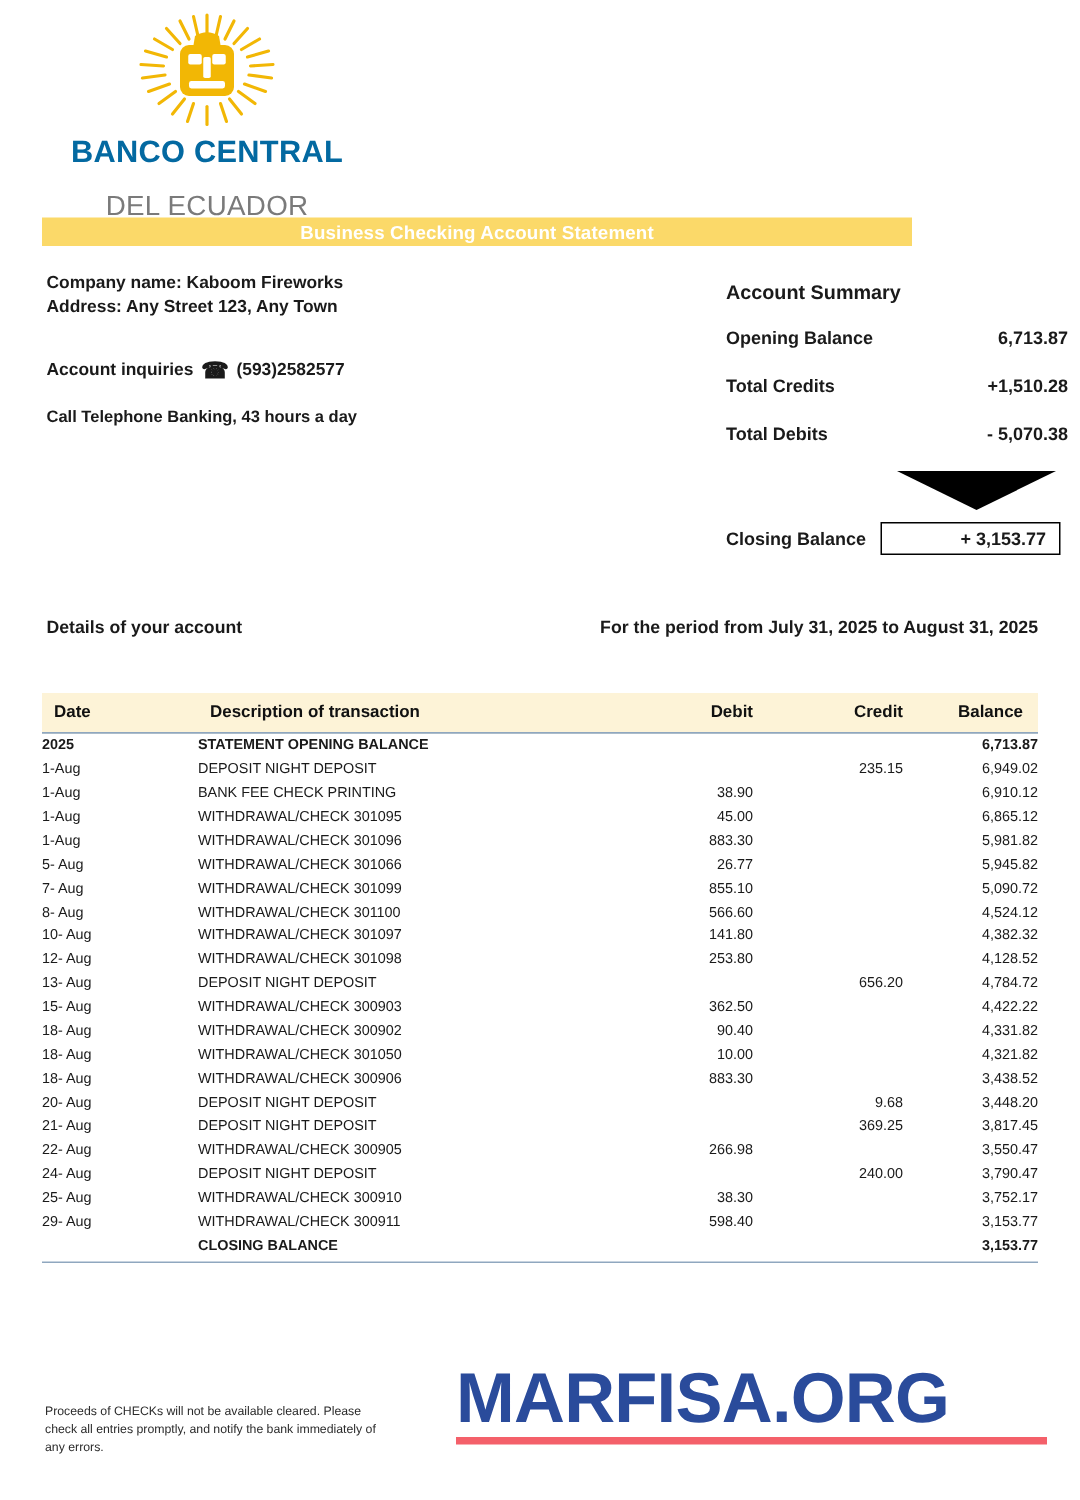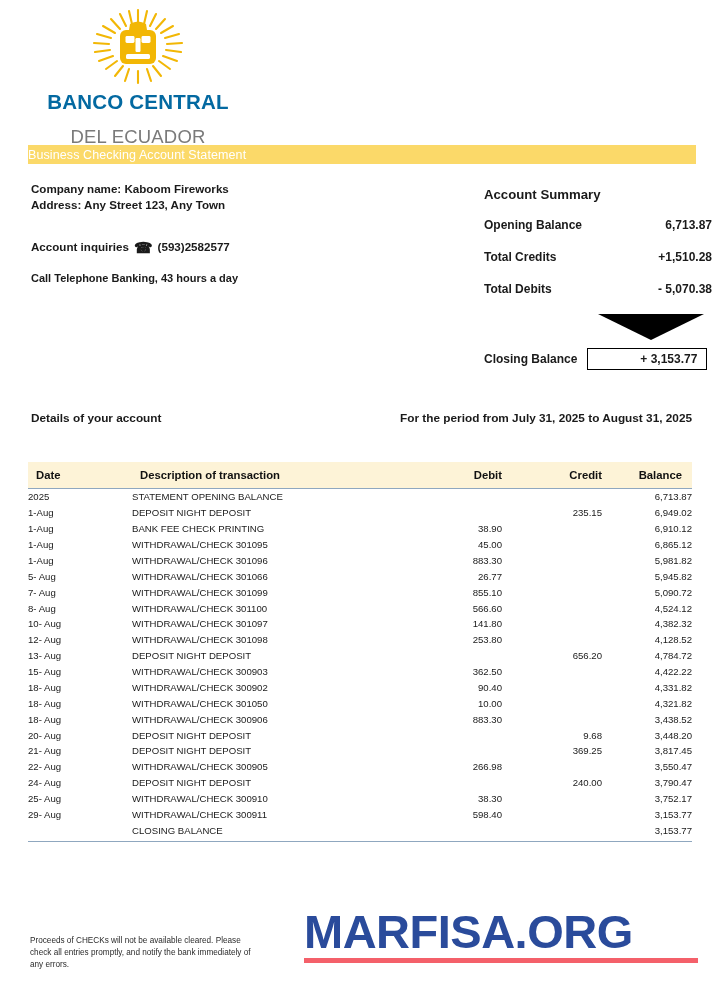--- a/index.html
+++ b/index.html
@@ -59,28 +59,29 @@
   .flag-bar i { display: block; height: 100%; }
   .flag-y { width: 52%; background: #f6c324; }
   .flag-b { width: 24%; background: #1f5bb5; }
   .flag-r { width: 24%; background: #e2322c; }
 
   
   .banner {
     position: absolute;
     left: 28px;
     top: 145px;
-    width: 668px;
+    width: 580px;
     height: 19px;
     background: #fbd969;
     color: #ffffff;
     font-size: 12.5px;
-    font-weight: normal;
+    font-weight: bold;
     display: flex;
     align-items: center;
+    justify-content: center;
     letter-spacing: 0.1px;
   }
 
   
   .info-left {
     position: absolute;
     left: 31px;
     top: 181px;
     width: 330px;
     font-size: 11.6px;
@@ -210,21 +211,21 @@
     padding: 2.45px 0;
     vertical-align: baseline;
     white-space: nowrap;
   }
   td.c-date { padding-left: 8px; }
   td.c-desc { padding-left: 8px; }
   td.num { text-align: right; }
   td.c-debit { padding-right: 12px; }
   td.c-credit { padding-right: 12px; }
   td.c-bal { padding-right: 10px; }
-  tr.bold td { font-weight: normal; margin-left: 36px; }
+  tr.bold td { font-weight: bold; margin-left: 36px; }
   .table-rule {
     border-top: 1.6px solid #8fa7bf;
     margin-top: 3px;
   }
 
   
   .footer-note {
     position: absolute;
     left: 30px;
     top: 935px;

